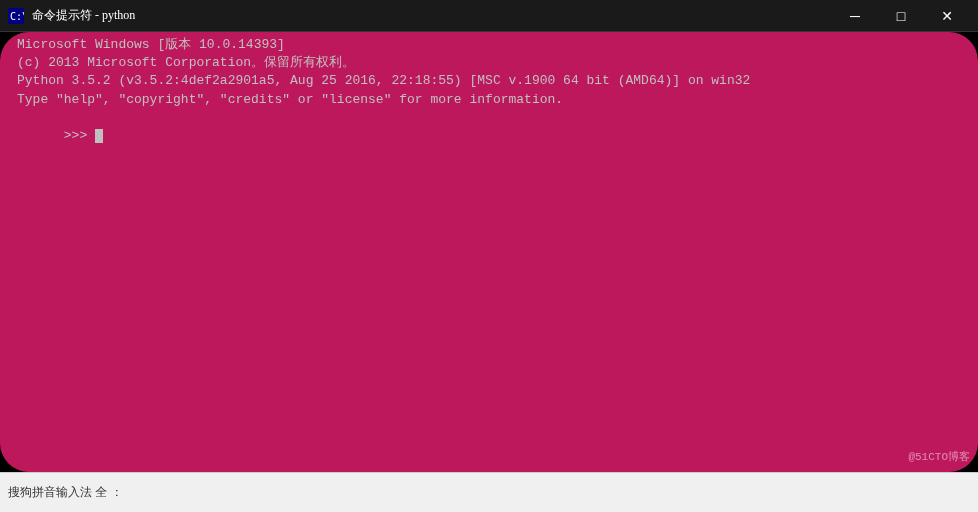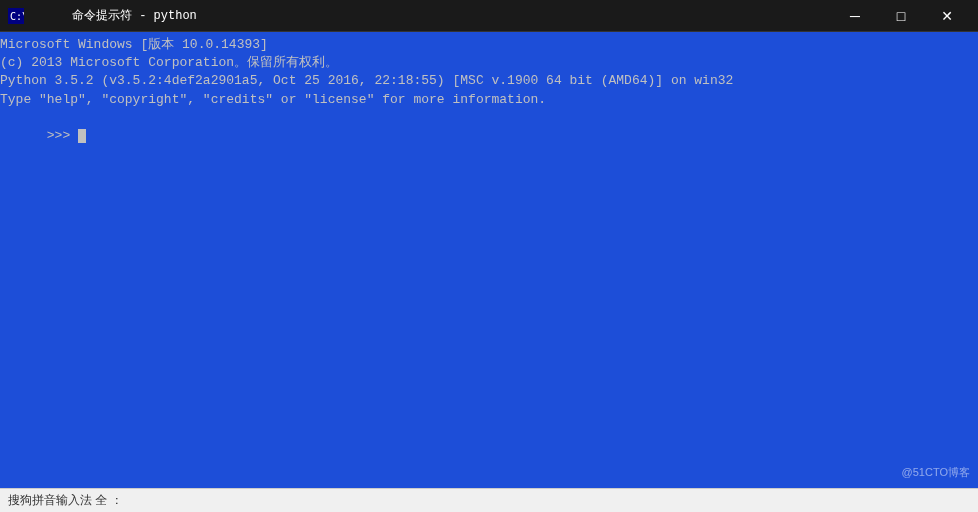--- a/index.html
+++ b/index.html
@@ -44,23 +44,22 @@
     }
 
     .title-bar-icon svg {
       width: 16px;
       height: 16px;
     }
 
     .title-bar-text {
       color: #fff;
       font-size: 12px;
-      font-family: Liberation Mono, monospace;
+      font-family: Liberation Serif, serif;
       flex: 1;
-      margin-left: 40px;
     }
 
     .title-bar-controls {
       display: flex;
       gap: 0;
     }
 
     .title-bar-btn {
       width: 46px;
       height: 32px;
@@ -69,27 +68,28 @@
       color: #fff;
       font-size: 14px;
       cursor: pointer;
       display: flex;
       align-items: center;
       justify-content: center;
     }
 
     .console-area {
       flex: 1;
-      background: #1d4ed8;
+      background: #be185d;
       color: #c0c0c0;
       font-size: 13px;
       font-family: 'Courier New', Courier, monospace;
-      padding: 4px 0;
+      padding: 4px 17px;
       overflow: hidden;
       position: relative;
+      border-radius: 29px;
     }
 
     .console-line {
       line-height: 1.4;
       white-space: pre;
       color: #c0c0c0;
     }
 
     .cursor {
       display: inline-block;
@@ -100,21 +100,21 @@
       animation: blink 1s step-end infinite;
     }
 
     @keyframes blink {
       0%, 100% { opacity: 1; }
       50% { opacity: 0; }
     }
 
     .taskbar {
       background: #f0f0f0;
-      height: 24px;
+      height: 40px;
       display: flex;
       align-items: center;
       padding: 0 8px;
       flex-shrink: 0;
       border-top: 1px solid #ccc;
       justify-content: space-between;
     }
 
     .taskbar-left {
       display: flex;
@@ -130,21 +130,21 @@
       font-size: 12px;
       font-family: 'Microsoft YaHei', 'SimSun', sans-serif;
     }
 
     .watermark {
       position: absolute;
       bottom: 8px;
       right: 8px;
       color: rgba(255,255,255,0.5);
       font-size: 11px;
-      font-family: Liberation Sans, sans-serif;
+      font-family: Liberation Mono, monospace;
     }
   </style>
 </head>
 <body>
 
 <div class="window">
 
   <div class="title-bar">
     <div class="title-bar-icon">
       <svg viewBox="0 0 16 16" fill="none">
@@ -157,21 +157,21 @@
       <button class="title-bar-btn minimize">─</button>
       <button class="title-bar-btn maximize">□</button>
       <button class="title-bar-btn close">✕</button>
     </div>
   </div>
 
   <div class="console-area">
     <div class="console-line">Microsoft Windows [版本 10.0.14393]</div>
     <div class="console-line">(c) 2013 Microsoft Corporation。保留所有权利。</div>
     <div class="console-line"></div>
-    <div class="console-line">Python 3.5.2 (v3.5.2:4def2a2901a5, Oct 25 2016, 22:18:55) [MSC v.1900 64 bit (AMD64)] on win32</div>
+    <div class="console-line">Python 3.5.2 (v3.5.2:4def2a2901a5, Aug 25 2016, 22:18:55) [MSC v.1900 64 bit (AMD64)] on win32</div>
     <div class="console-line">Type "help", "copyright", "credits" or "license" for more information.</div>
     <div class="console-line">
       <span>&gt;&gt;&gt; </span><span class="cursor"></span>
     </div>
     <div class="watermark">@51CTO博客</div>
   </div>
 
   <div class="taskbar">
     <div class="taskbar-left">
       <span>搜狗拼音输入法  全  ：</span>

